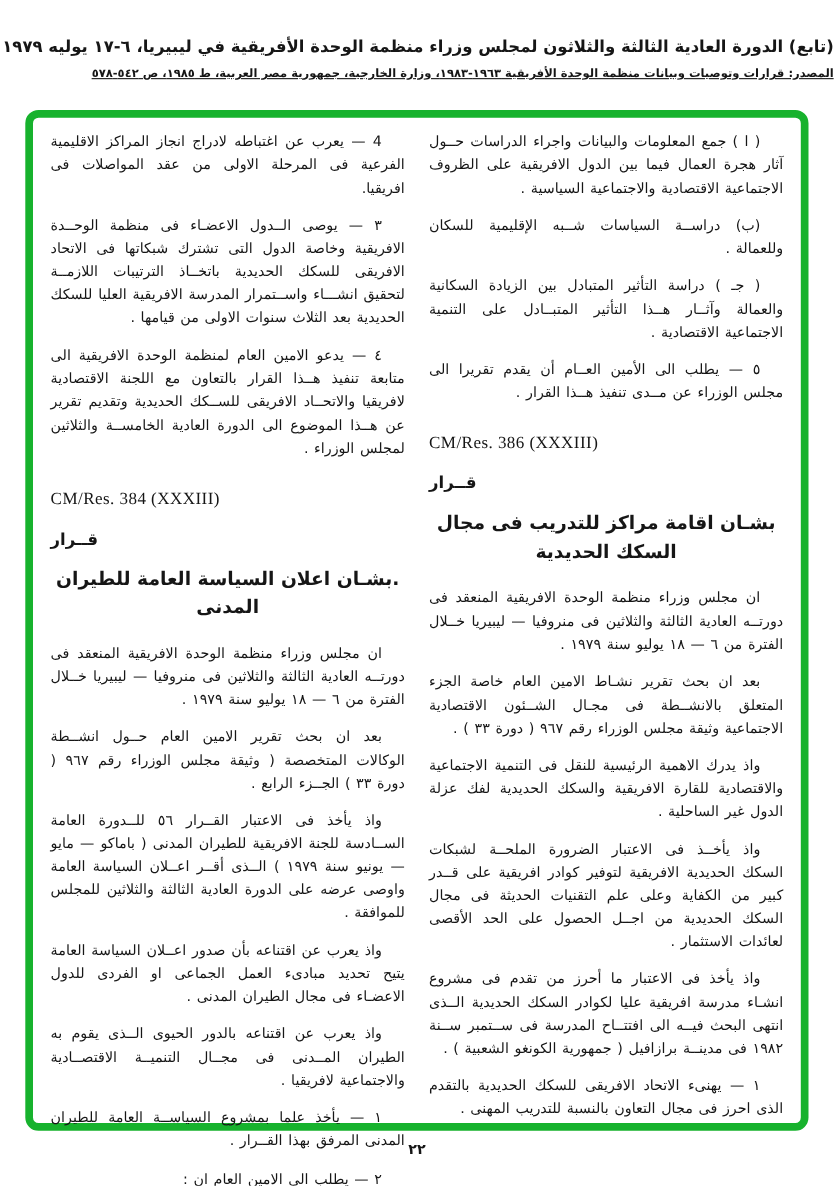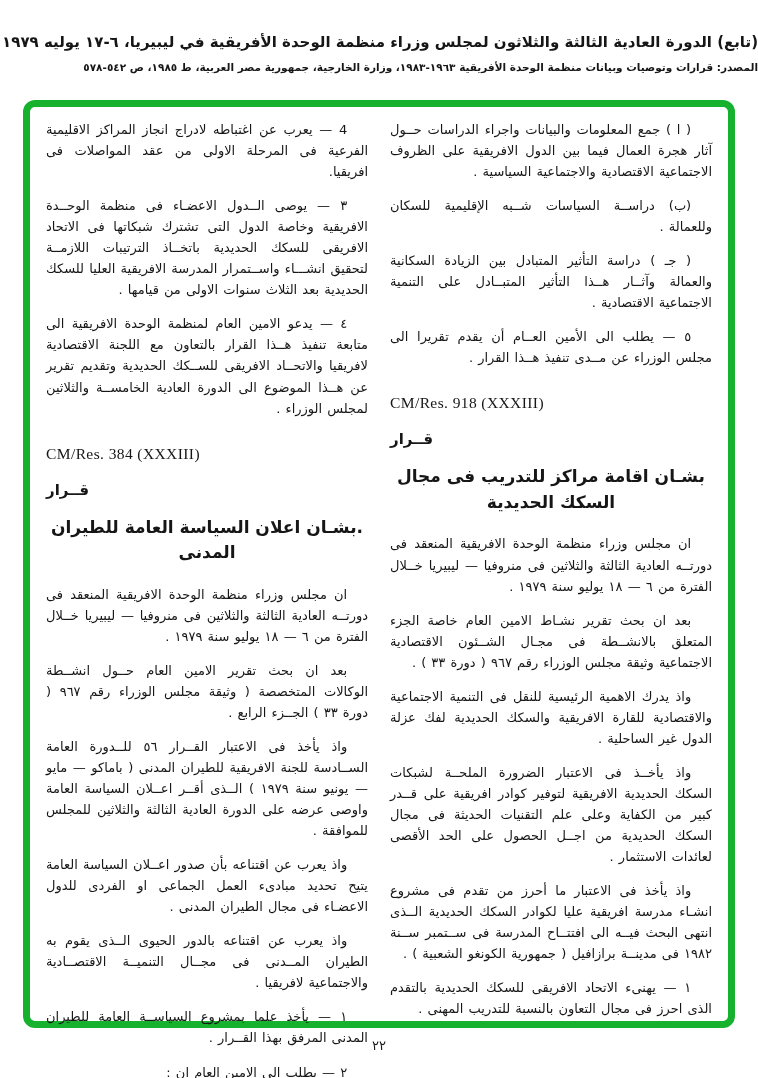--- a/index.html
+++ b/index.html
@@ -8,21 +8,21 @@
     margin:0; padding:0; width:758px; height:1078px;
     background:var(--paper); color:var(--ink);
     font-family:"DejaVu Sans", sans-serif;
     overflow:hidden; position:relative;
   }
   .page{ position:absolute; inset:0; }
 
   
   .doc-header{ position:absolute; top:33px; left:0; right:0; text-align:right; direction:rtl; }
   .doc-header .line1{ font-size:15px; font-weight:bold; letter-spacing:0; }
-  .doc-header .line2{ font-size:10.5px; font-weight:bold; margin-top:10px; }
+  .doc-header .line2{ font-size:10.5px; font-weight:bold; margin-top:10px;text-decoration:underline; }
 
   
   .frame{
     position:absolute; left:23px; top:100px; width:712px; height:928px;
     border:7px solid var(--green); border-radius:12px;
     background:var(--paper);
   }
   .columns{
     position:absolute; inset:12px 16px; direction:rtl;
     display:flex; gap:22px;
@@ -47,42 +47,42 @@
     margin:18px 0 16px 0;
   }
   .section.resolution-subject{
     text-align:center; font-weight:bold; font-size:17px;
     margin:0 0 18px 0; line-height:1.5;
   }
 
   
   .page-footer{
     position:absolute; top:1038px; left:0; right:0;
-    text-align:center; font-weight:normal; font-size:13px;
+    text-align:center; font-weight:bold; font-size:13px;
     letter-spacing:4px;
   }
 </style>
 </head>
 <body>
 
 <div class="page">
 
   <div class="doc-header">
     <div class="line1">(تابع) الدورة العادية الثالثة والثلاثون لمجلس وزراء منظمة الوحدة الأفريقية في ليبيريا، ٦-١٧ يوليه ١٩٧٩</div>
     <div class="line2">المصدر: قرارات وتوصيات وبيانات منظمة الوحدة الأفريقية ١٩٦٣-١٩٨٣، وزارة الخارجية، جمهورية مصر العربية، ط ١٩٨٥، ص ٥٤٢-٥٧٨</div>
   </div>
 
   <div class="frame">
     <div class="columns">
       <div class="column">
           <div class="section paragraph">( ا ) جمع المعلومات والبيانات واجراء الدراسات حــول آثار هجرة العمال فيما بين الدول الافريقية على الظروف الاجتماعية الاقتصادية والاجتماعية السياسية .</div>
           <div class="section paragraph">(ب) دراســة السياسات شــبه الإقليمية للسكان وللعمالة .</div>
           <div class="section paragraph">( جـ ) دراسة التأثير المتبادل بين الزيادة السكانية والعمالة وآثــار هــذا التأثير المتبــادل على التنمية الاجتماعية الاقتصادية .</div>
           <div class="section paragraph">٥ — يطلب الى الأمين العــام أن يقدم تقريرا الى مجلس الوزراء عن مــدى تنفيذ هــذا القرار .</div>
-          <div class="section resolution-code">CM/Res. 918 (XXXIII)</div>
+          <div class="section resolution-code">CM/Res. 386 (XXXIII)</div>
           <div class="section resolution-heading">قــرار</div>
           <div class="section resolution-subject">بشـان اقامة مراكز للتدريب فى مجال السكك الحديدية</div>
           <div class="section paragraph">ان مجلس وزراء منظمة الوحدة الافريقية المنعقد فى دورتــه العادية الثالثة والثلاثين فى منروفيا — ليبيريا خــلال الفترة من ٦ — ١٨ يوليو سنة ١٩٧٩ .</div>
           <div class="section paragraph">بعد ان بحث تقرير نشـاط الامين العام خاصة الجزء المتعلق بالانشــطة فى مجـال الشــئون الاقتصادية الاجتماعية وثيقة مجلس الوزراء رقم ٩٦٧ ( دورة ٣٣ ) .</div>
           <div class="section paragraph">واذ يدرك الاهمية الرئيسية للنقل فى التنمية الاجتماعية والاقتصادية للقارة الافريقية والسكك الحديدية لفك عزلة الدول غير الساحلية .</div>
           <div class="section paragraph">واذ يأخــذ فى الاعتبار الضرورة الملحــة لشبكات السكك الحديدية الافريقية لتوفير كوادر افريقية على قــدر كبير من الكفاية وعلى علم التقنيات الحديثة فى مجال السكك الحديدية من اجــل الحصول على الحد الأقصى لعائدات الاستثمار .</div>
           <div class="section paragraph">واذ يأخذ فى الاعتبار ما أحرز من تقدم فى مشروع انشـاء مدرسة افريقية عليا لكوادر السكك الحديدية الــذى انتهى البحث فيــه الى افتتــاح المدرسة فى ســتمبر ســنة ١٩٨٢ فى مدينــة برازافيل ( جمهورية الكونغو الشعبية ) .</div>
           <div class="section paragraph">١ — يهنىء الاتحاد الافريقى للسكك الحديدية بالتقدم الذى احرز فى مجال التعاون بالنسبة للتدريب المهنى .</div>
         </div>
       <div class="column">

